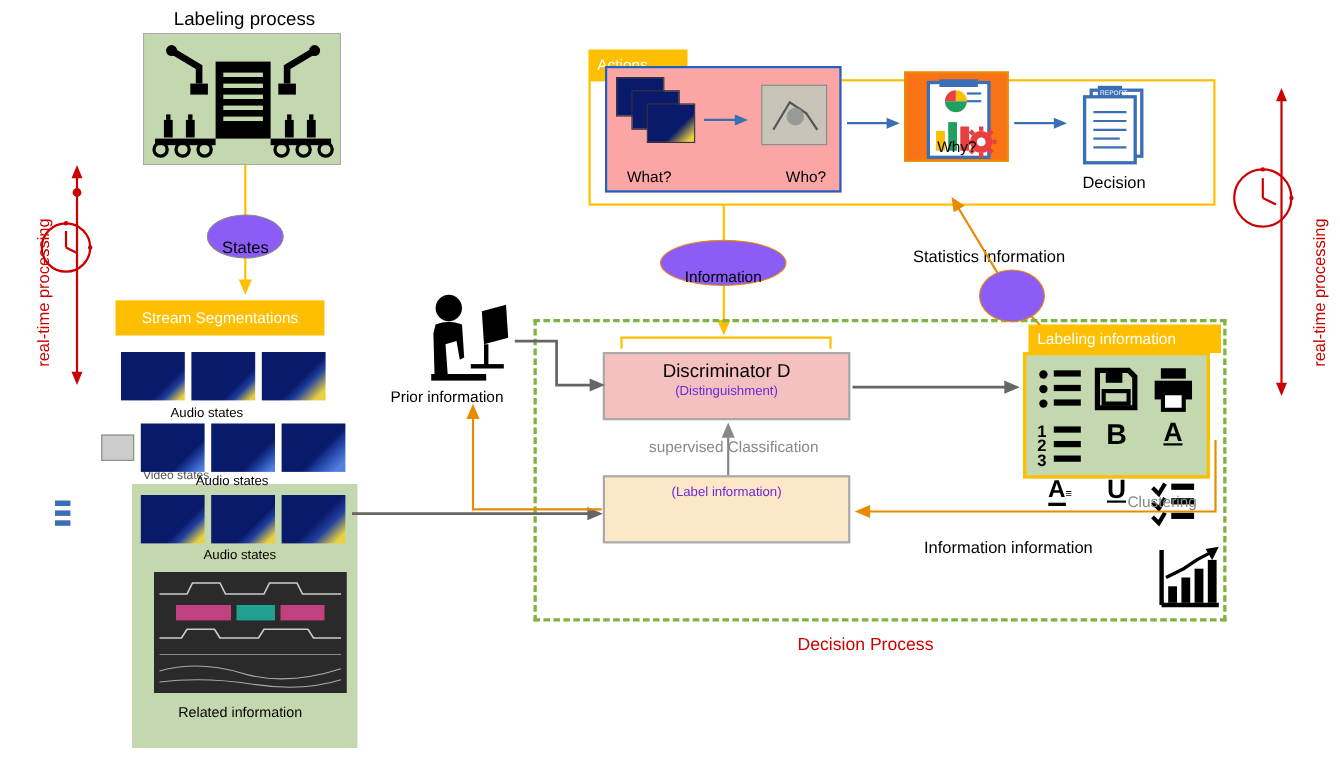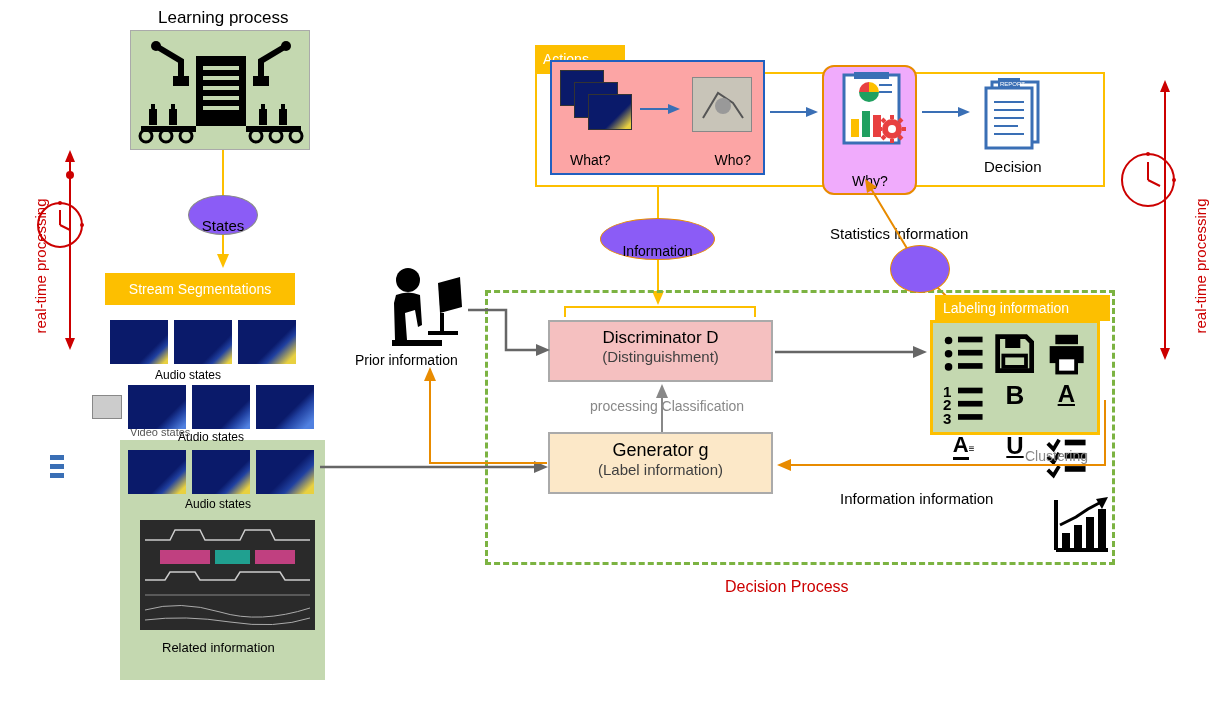--- a/index.html
+++ b/index.html
@@ -2,21 +2,21 @@
 <html><head>
 <meta charset="utf-8">
 <style>
   * { box-sizing: border-box; margin: 0; padding: 0; }
   body { font-family: Arial, sans-serif; width: 1218px; height: 707px; position: relative; background: #fff; overflow: hidden; }
   .abs { position: absolute; }
   .label { font-size: 15px; color: #000; }
   .red-label { color: #c00; font-size: 15px; }
   .red-rotated { color: #c00; font-size: 15px; transform: rotate(-90deg); transform-origin: center; white-space: nowrap; }
   .white-text { color: #fff; font-size: 14px; }
-  .blue-text { color: #404040; font-size: 15px; }
+  .blue-text { color: #6d28d9; font-size: 12px; }
   .gray-text { color: #888; font-size: 14px; }
   .green-box { background: #c4d8b0; border: 1px solid #aaa; }
   .yellow-box { background: #fdbf00; }
   .pink-box { background: #f5c0c0; border: 2px solid #aaa; text-align: center; padding: 6px; }
   .cream-box { background: #fce8c8; border: 2px solid #aaa; text-align: center; padding: 6px; }
   .orange-border { border: 2px solid #e88b00; }
   .blue-border { border: 2px solid #2060c0; }
   .gray-border { border: 1px solid #888; }
   .dashed-green { border: 3px dashed #7cb342; }
   .circle { border-radius: 50%; background: #8b5cf6; display: flex; align-items: flex-end; justify-content: center; z-index: 5; }
@@ -47,21 +47,21 @@
   <polygon points="10,280 5,268 15,268" fill="#c00"></polygon>
 </svg>
 <svg class="abs" style="left:1118px; top:150px;" width="60" height="60">
   <circle cx="30" cy="30" r="26" fill="none" stroke="#c00" stroke-width="2"></circle>
   <line x1="30" y1="30" x2="30" y2="12" stroke="#c00" stroke-width="2"></line>
   <line x1="30" y1="30" x2="42" y2="36" stroke="#c00" stroke-width="2"></line>
   <circle cx="30" cy="4" r="2" fill="#c00"></circle>
   <circle cx="56" cy="30" r="2" fill="#c00"></circle>
 </svg>
 
-<div class="abs label" style="left:158px; top:8px; font-size:17px;">Learning process</div>
+<div class="abs label" style="left:158px; top:8px; font-size:17px;">Labeling process</div>
 <div class="abs green-box" style="left:130px; top:30px; width:180px; height:120px;">
   <svg width="180" height="120" viewBox="0 0 180 120">
 
     <path d="M25 15 L50 30 L50 45" stroke="#000" stroke-width="6" fill="none"></path>
     <circle cx="25" cy="15" r="5" fill="#000"></circle>
     <rect x="42" y="45" width="16" height="10" fill="#000"></rect>
     <path d="M155 15 L130 30 L130 45" stroke="#000" stroke-width="6" fill="none"></path>
     <circle cx="155" cy="15" r="5" fill="#000"></circle>
     <rect x="122" y="45" width="16" height="10" fill="#000"></rect>
 
@@ -186,21 +186,21 @@
       <line x1="0" y1="7" x2="30" y2="7" stroke="#3a6fb5" stroke-width="2"></line>
       <polygon points="40,7 28,2 28,12" fill="#3a6fb5"></polygon>
     </svg>
 </div>
 
 <svg class="abs" style="left:770px; top:105px;" width="50" height="14">
     <line x1="0" y1="7" x2="38" y2="7" stroke="#3a6fb5" stroke-width="2"></line>
     <polygon points="48,7 36,2 36,12" fill="#3a6fb5"></polygon>
   </svg>
 
-<div class="abs orange-border" style="left:822px; top:65px; width:95px; height:130px; background:#f0abfc;border-radius:12px;">
+<div class="abs orange-border" style="left:822px; top:65px; width:95px; height:82px; background:#f97316;">
   <svg width="95" height="85" viewBox="0 0 95 85">
     <rect x="20" y="8" width="55" height="68" fill="#fff" stroke="#3a6fb5" stroke-width="3"></rect>
     <path d="M30 5 L65 5 L65 12 L30 12 Z" fill="#3a6fb5"></path>
 
     <path d="M35 25 A10 10 0 0 1 45 15 L45 25 Z" fill="#e84040"></path>
     <path d="M45 15 A10 10 0 0 1 55 25 L45 25 Z" fill="#fdbf00"></path>
     <path d="M55 25 A10 10 0 0 1 35 25 L45 25 Z" fill="#20a060"></path>
     <line x1="55" y1="18" x2="68" y2="18" stroke="#3a6fb5" stroke-width="2"></line>
     <line x1="55" y1="25" x2="68" y2="25" stroke="#3a6fb5" stroke-width="2"></line>
 
@@ -262,28 +262,27 @@
 </svg>
 
 <div class="abs dashed-green" style="left:485px; top:290px; width:630px; height:275px;"></div>
 <div class="abs red-label" style="left:725px; top:578px; font-size:16px;">Decision Process</div>
 
 <div class="abs pink-box" style="left:548px; top:320px; width:225px; height:62px;">
   <div class="label" style="font-size:17px;"><span>Discriminator D</span></div>
   <div class="blue-text">(Distinguishment)</div>
 </div>
 
-<div class="abs gray-text" style="left:590px; top:398px;">processing Classification</div>
+<div class="abs gray-text" style="left:590px; top:398px;">supervised Classification</div>
 <svg class="abs" style="left:652px; top:384px;" width="20" height="50">
   <line x1="10" y1="48" x2="10" y2="10" stroke="#888" stroke-width="2"></line>
   <polygon points="10,0 4,14 16,14" fill="#888"></polygon>
 </svg>
 
 <div class="abs cream-box" style="left:548px; top:432px; width:225px; height:62px;">
-  <div class="label" style="font-size:18px;"><span>Generator g</span></div>
   <div class="blue-text">(Label information)</div>
 </div>
 
 <div class="abs yellow-box" style="left:935px; top:295px; width:175px; height:26px; display:flex; align-items:center; padding-left:8px;">
   <span class="white-text">Labeling information</span>
 </div>
 <div class="abs green-box" style="left:930px; top:320px; width:170px; height:115px; border:3px solid #fdbf00; display:grid; grid-template-columns:repeat(3,1fr); grid-template-rows:repeat(3,1fr); padding:8px; gap:6px;">
 
   <svg viewBox="0 0 24 24">
       <circle cx="4" cy="5" r="2" fill="#000"></circle>

